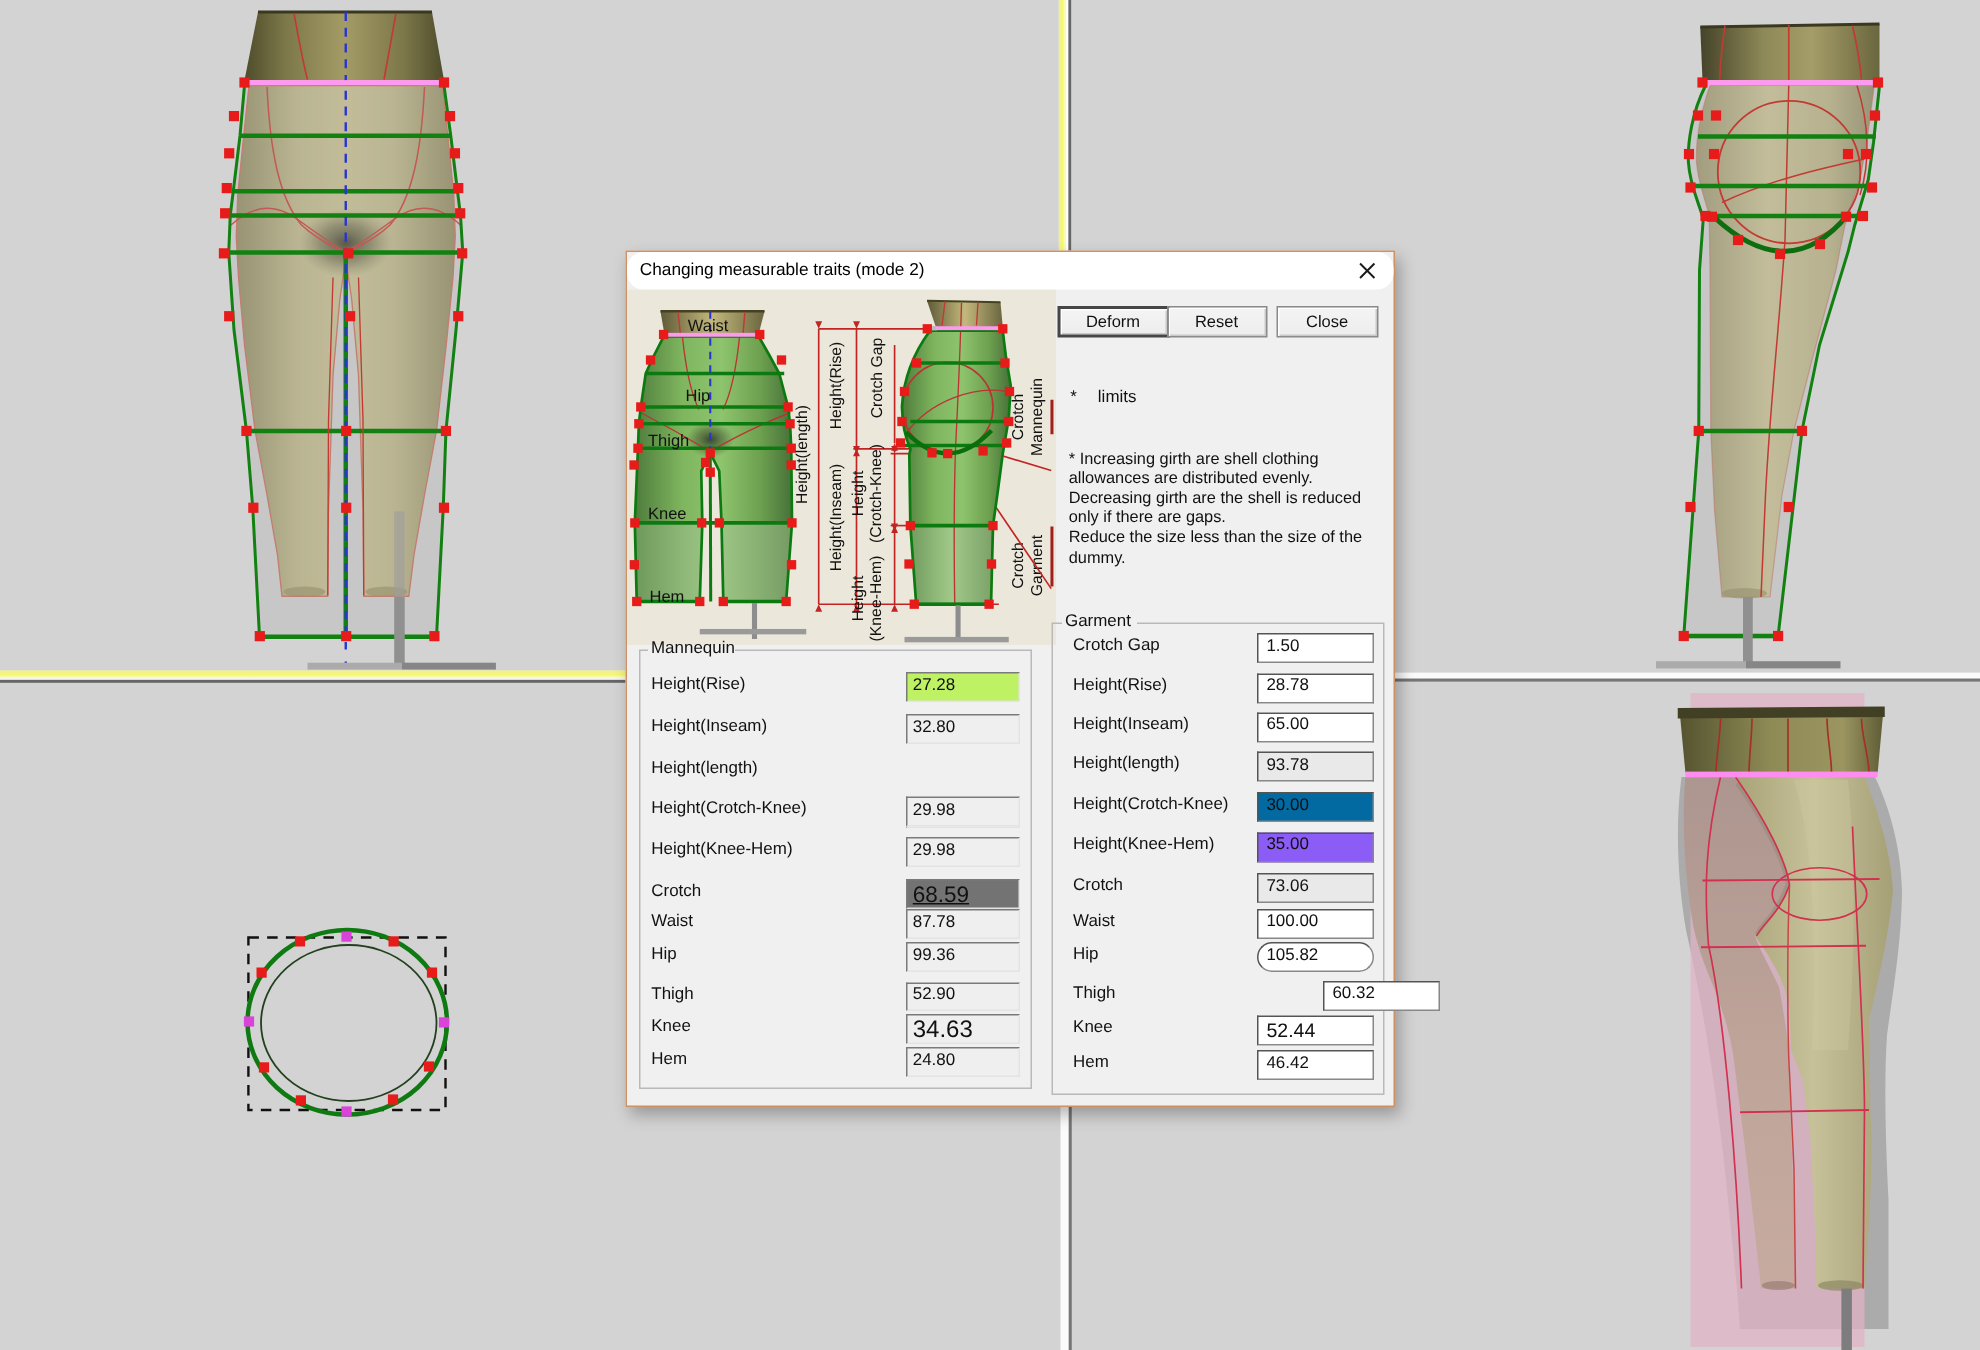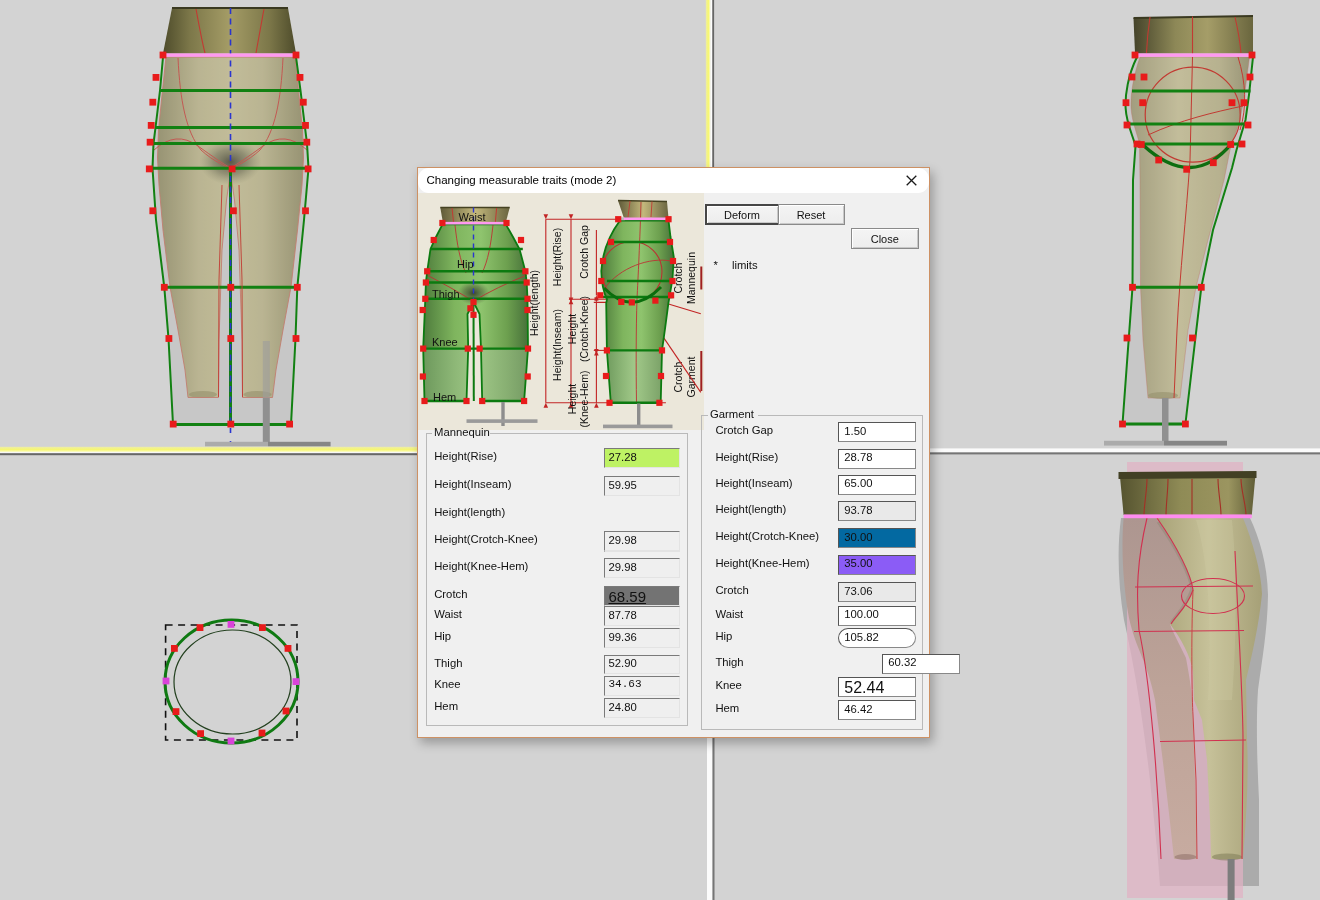--- a/index.html
+++ b/index.html
@@ -401,37 +401,37 @@
       </svg>
       <div style="position:absolute;left:8.5px;top:265.3px;width:260.0px;height:291.7px;border:1px solid #b9b9b9;"></div>
       <div style="position:absolute;left:14.5px;top:263.3px;width:58px;height:5px;background:#f0f0f0;"></div>
       <div style="position:absolute;left:16.5px;top:258.3px;font-size:11.3px;color:#111;">Mannequin</div>
       <div style="position:absolute;left:283.5px;top:247.89999999999998px;width:220.0px;height:313.1px;border:1px solid #b9b9b9;"></div>
       <div style="position:absolute;left:290.5px;top:245.89999999999998px;width:50px;height:5px;background:#f0f0f0;"></div>
       <div style="position:absolute;left:292.5px;top:240.89999999999998px;font-size:11.3px;color:#111;">Garment</div>
       <div style="position:absolute;left:16.69999999999999px;top:282.8px;font-size:11.3px;color:#111;">Height(Rise)</div>
       <div style="position:absolute;left:186px;top:280.8px;width:70.5px;height:16.4px;background:#bef264;border-style:solid;border-width:1px;border-color:#7a7a7a #e3e3e3 #e3e3e3 #7a7a7a;font-size:11.3px;color:#111;padding:1.5px 0 0 4px;">27.28</div>
       <div style="position:absolute;left:16.69999999999999px;top:310.6px;font-size:11.3px;color:#111;">Height(Inseam)</div>
-      <div style="position:absolute;left:186px;top:308.6px;width:70.5px;height:16.4px;background:#efefef;border-style:solid;border-width:1px;border-color:#7a7a7a #e3e3e3 #e3e3e3 #7a7a7a;font-size:11.3px;color:#111;padding:1.5px 0 0 4px;">59.95</div>
+      <div style="position:absolute;left:186px;top:308.6px;width:70.5px;height:16.4px;background:#efefef;border-style:solid;border-width:1px;border-color:#7a7a7a #e3e3e3 #e3e3e3 #7a7a7a;font-size:11.3px;color:#111;padding:1.5px 0 0 4px;">32.80</div>
       <div style="position:absolute;left:16.69999999999999px;top:338.4px;font-size:11.3px;color:#111;">Height(length)</div>
       <div style="position:absolute;left:186px;top:336.4px;width:70.5px;height:16.4px;background:#efefef;border-style:solid;border-width:1px;border-color:#7a7a7a #e3e3e3 #e3e3e3 #7a7a7a;font-size:11.3px;color:#111;padding:1.5px 0 0 4px;margin-top:28px;">87.23</div>
       <div style="position:absolute;left:16.69999999999999px;top:365.6px;font-size:11.3px;color:#111;">Height(Crotch-Knee)</div>
       <div style="position:absolute;left:186px;top:363.6px;width:70.5px;height:16.4px;background:#efefef;border-style:solid;border-width:1px;border-color:#7a7a7a #e3e3e3 #e3e3e3 #7a7a7a;font-size:11.3px;color:#111;padding:1.5px 0 0 4px;">29.98</div>
       <div style="position:absolute;left:16.69999999999999px;top:392.79999999999995px;font-size:11.3px;color:#111;">Height(Knee-Hem)</div>
       <div style="position:absolute;left:186px;top:390.79999999999995px;width:70.5px;height:16.4px;background:#efefef;border-style:solid;border-width:1px;border-color:#7a7a7a #e3e3e3 #e3e3e3 #7a7a7a;font-size:11.3px;color:#111;padding:1.5px 0 0 4px;">29.98</div>
       <div style="position:absolute;left:16.69999999999999px;top:420.29999999999995px;font-size:11.3px;color:#111;">Crotch</div>
       <div style="position:absolute;left:186px;top:418.29999999999995px;width:70.5px;height:16.4px;background:#737373;border-style:solid;border-width:1px;border-color:#7a7a7a #e3e3e3 #e3e3e3 #7a7a7a;font-size:15px;color:#111;padding:1.5px 0 0 4px;text-decoration:underline;">68.59</div>
       <div style="position:absolute;left:16.69999999999999px;top:440.6px;font-size:11.3px;color:#111;">Waist</div>
       <div style="position:absolute;left:186px;top:438.6px;width:70.5px;height:16.4px;background:#efefef;border-style:solid;border-width:1px;border-color:#7a7a7a #e3e3e3 #e3e3e3 #7a7a7a;font-size:11.3px;color:#111;padding:1.5px 0 0 4px;">87.78</div>
       <div style="position:absolute;left:16.69999999999999px;top:462.9px;font-size:11.3px;color:#111;">Hip</div>
       <div style="position:absolute;left:186px;top:460.9px;width:70.5px;height:16.4px;background:#efefef;border-style:solid;border-width:1px;border-color:#7a7a7a #e3e3e3 #e3e3e3 #7a7a7a;font-size:11.3px;color:#111;padding:1.5px 0 0 4px;">99.36</div>
       <div style="position:absolute;left:16.69999999999999px;top:489.1px;font-size:11.3px;color:#111;">Thigh</div>
       <div style="position:absolute;left:186px;top:487.1px;width:70.5px;height:16.4px;background:#efefef;border-style:solid;border-width:1px;border-color:#7a7a7a #e3e3e3 #e3e3e3 #7a7a7a;font-size:11.3px;color:#111;padding:1.5px 0 0 4px;">52.90</div>
       <div style="position:absolute;left:16.69999999999999px;top:510.4px;font-size:11.3px;color:#111;">Knee</div>
-      <div style="position:absolute;left:186px;top:508.4px;width:70.5px;height:16.4px;background:#efefef;border-style:solid;border-width:1px;border-color:#7a7a7a #e3e3e3 #e3e3e3 #7a7a7a;font-size:11px;color:#111;padding:1.5px 0 0 4px;font-family:Liberation Mono, monospace;">34.63</div>
+      <div style="position:absolute;left:186px;top:508.4px;width:70.5px;height:16.4px;background:#efefef;border-style:solid;border-width:1px;border-color:#7a7a7a #e3e3e3 #e3e3e3 #7a7a7a;font-size:16px;color:#111;padding:1.5px 0 0 4px;">34.63</div>
       <div style="position:absolute;left:16.69999999999999px;top:532.7px;font-size:11.3px;color:#111;">Hem</div>
       <div style="position:absolute;left:186px;top:530.7px;width:70.5px;height:16.4px;background:#efefef;border-style:solid;border-width:1px;border-color:#7a7a7a #e3e3e3 #e3e3e3 #7a7a7a;font-size:11.3px;color:#111;padding:1.5px 0 0 4px;">24.80</div>
       <div style="position:absolute;left:297.9px;top:256.7px;font-size:11.3px;color:#111;">Crotch Gap</div>
       <div style="position:absolute;left:420.79999999999995px;top:254.7px;width:71.2px;height:16.6px;background:#fff;border-style:solid;border-width:1px;border-color:#555 #888 #888 #555;font-size:11.3px;color:#111;padding:1.5px 0 0 5px;">1.50</div>
       <div style="position:absolute;left:297.9px;top:283px;font-size:11.3px;color:#111;">Height(Rise)</div>
       <div style="position:absolute;left:420.79999999999995px;top:281px;width:71.2px;height:16.6px;background:#fff;border-style:solid;border-width:1px;border-color:#555 #888 #888 #555;font-size:11.3px;color:#111;padding:1.5px 0 0 5px;">28.78</div>
       <div style="position:absolute;left:297.9px;top:309.3px;font-size:11.3px;color:#111;">Height(Inseam)</div>
       <div style="position:absolute;left:420.79999999999995px;top:307.3px;width:71.2px;height:16.6px;background:#fff;border-style:solid;border-width:1px;border-color:#555 #888 #888 #555;font-size:11.3px;color:#111;padding:1.5px 0 0 5px;">65.00</div>
       <div style="position:absolute;left:297.9px;top:335.9px;font-size:11.3px;color:#111;">Height(length)</div>
       <div style="position:absolute;left:420.79999999999995px;top:333.9px;width:71.2px;height:16.6px;background:#e9e9e9;border-style:solid;border-width:1px;border-color:#555 #888 #888 #555;font-size:11.3px;color:#111;padding:1.5px 0 0 5px;">93.78</div>
@@ -441,20 +441,21 @@
       <div style="position:absolute;left:420.79999999999995px;top:387.20000000000005px;width:71.2px;height:16.6px;background:#8b5cf6;border-style:solid;border-width:1px;border-color:#555 #888 #888 #555;font-size:11.3px;color:#111;padding:1.5px 0 0 5px;">35.00</div>
       <div style="position:absolute;left:297.9px;top:416.5px;font-size:11.3px;color:#111;">Crotch</div>
       <div style="position:absolute;left:420.79999999999995px;top:414.5px;width:71.2px;height:16.6px;background:#e9e9e9;border-style:solid;border-width:1px;border-color:#555 #888 #888 #555;font-size:11.3px;color:#111;padding:1.5px 0 0 5px;">73.06</div>
       <div style="position:absolute;left:297.9px;top:440px;font-size:11.3px;color:#111;">Waist</div>
       <div style="position:absolute;left:420.79999999999995px;top:438px;width:71.2px;height:16.6px;background:#fff;border-style:solid;border-width:1px;border-color:#555 #888 #888 #555;font-size:11.3px;color:#111;padding:1.5px 0 0 5px;">100.00</div>
       <div style="position:absolute;left:297.9px;top:462.79999999999995px;font-size:11.3px;color:#111;">Hip</div>
       <div style="position:absolute;left:420.79999999999995px;top:460.79999999999995px;width:71.2px;height:16.6px;background:#fff;border-style:solid;border-width:1px;border-color:#555 #888 #888 #555;font-size:11.3px;color:#111;padding:1.5px 0 0 5px;border-radius:10px;">105.82</div>
       <div style="position:absolute;left:297.9px;top:488.4px;font-size:11.3px;color:#111;">Thigh</div>
       <div style="position:absolute;left:420.79999999999995px;top:486.4px;width:71.2px;height:16.6px;background:#fff;border-style:solid;border-width:1px;border-color:#555 #888 #888 #555;font-size:11.3px;color:#111;padding:1.5px 0 0 5px;margin-left:44px;">60.32</div>
       <div style="position:absolute;left:297.9px;top:511.20000000000005px;font-size:11.3px;color:#111;">Knee</div>
-      <div style="position:absolute;left:420.79999999999995px;top:509.20000000000005px;width:71.2px;height:16.6px;background:#fff;border-style:solid;border-width:1px;border-color:#555 #888 #888 #555;font-size:16px;color:#111;padding:1.5px 0 0 5px;">52.44</div>
+      <div style="position:absolute;left:420.79999999999995px;top:509.20000000000005px;width:71.2px;height:16.6px;background:#fff;border-style:solid;border-width:1px;border-color:#555 #888 #888 #555;font-size:13px;color:#111;padding:1.5px 0 0 5px;">52.44</div>
       <div style="position:absolute;left:297.9px;top:534.7px;font-size:11.3px;color:#111;">Hem</div>
       <div style="position:absolute;left:420.79999999999995px;top:532.7px;width:71.2px;height:16.6px;background:#fff;border-style:solid;border-width:1px;border-color:#555 #888 #888 #555;font-size:11.3px;color:#111;padding:1.5px 0 0 5px;">46.42</div>
       <div style="position:absolute;left:287px;top:36.5px;width:75px;height:21px;border:2px solid #464646;background:linear-gradient(#f4f4f4,#ededed);box-shadow:inset 1px 1px 0 #fff,inset -1px -1px 0 #c8c8c8;font-size:11px;color:#111;display:flex;align-items:center;justify-content:center;box-sizing:border-box;">Deform</div>
       <div style="position:absolute;left:360px;top:36.5px;width:67px;height:21px;border:1px solid #8a8a8a;background:linear-gradient(#f4f4f4,#ededed);box-shadow:inset 1px 1px 0 #fff,inset -1px -1px 0 #c8c8c8;font-size:11px;color:#111;display:flex;align-items:center;justify-content:center;box-sizing:border-box;">Reset</div>
-      <div style="position:absolute;left:433.5px;top:36.5px;width:67.5px;height:21px;border:1px solid #8a8a8a;background:linear-gradient(#f4f4f4,#ededed);box-shadow:inset 1px 1px 0 #fff,inset -1px -1px 0 #c8c8c8;font-size:11px;color:#111;display:flex;align-items:center;justify-content:center;box-sizing:border-box;margin-top:24px;">Close</div>
+      <div style="position:absolute;left:433.5px;top:36.5px;width:67.5px;height:21px;border:1px solid #8a8a8a;background:linear-gradient(#f4f4f4,#ededed);box-shadow:inset 1px 1px 0 #fff,inset -1px -1px 0 #c8c8c8;font-size:11px;color:#111;display:flex;align-items:center;justify-content:center;box-sizing:border-box;">Close</div>
       <div style="position:absolute;left:296px;top:91px;font-size:11.3px;color:#111;">*<span style="padding-left:14px">limits</span></div>
+      <div style="position:absolute;left:295px;top:132px;width:210px;font-size:10.9px;line-height:13.2px;color:#111;">* Increasing girth are shell clothing<br>allowances are distributed evenly.<br>Decreasing girth are the shell is reduced<br>only if there are gaps.<br>Reduce the size less than the size of the<br>dummy.</div>
     </div>
 </div>
 </body></html>

